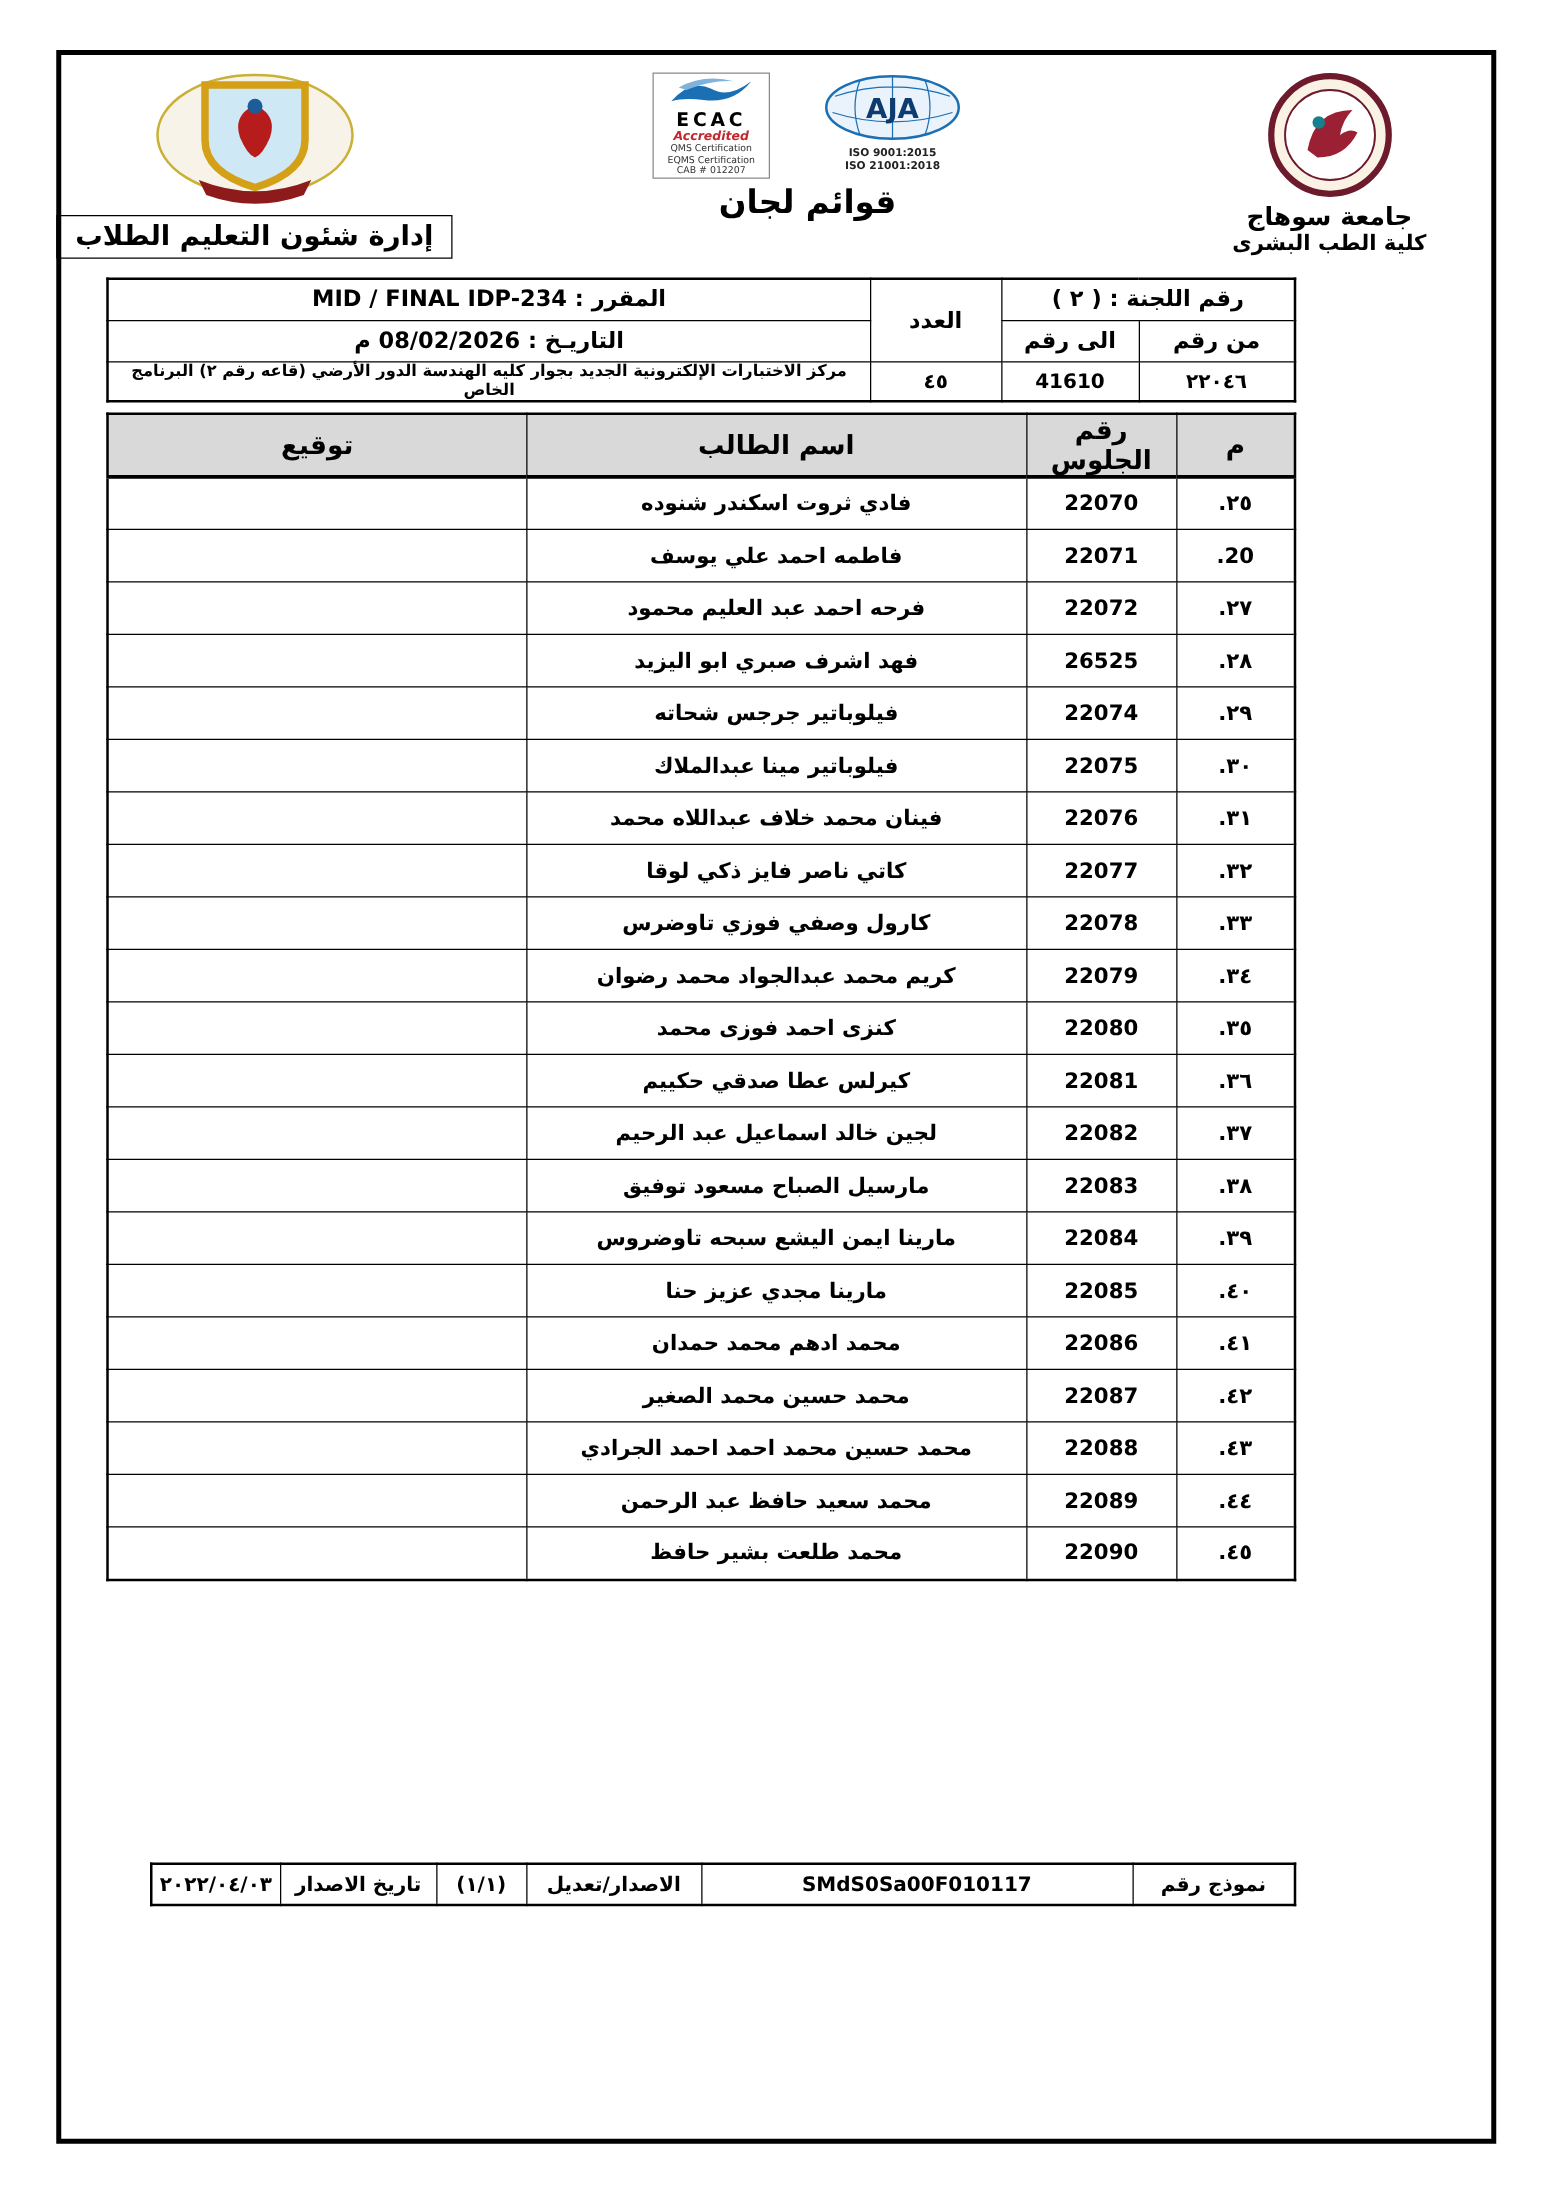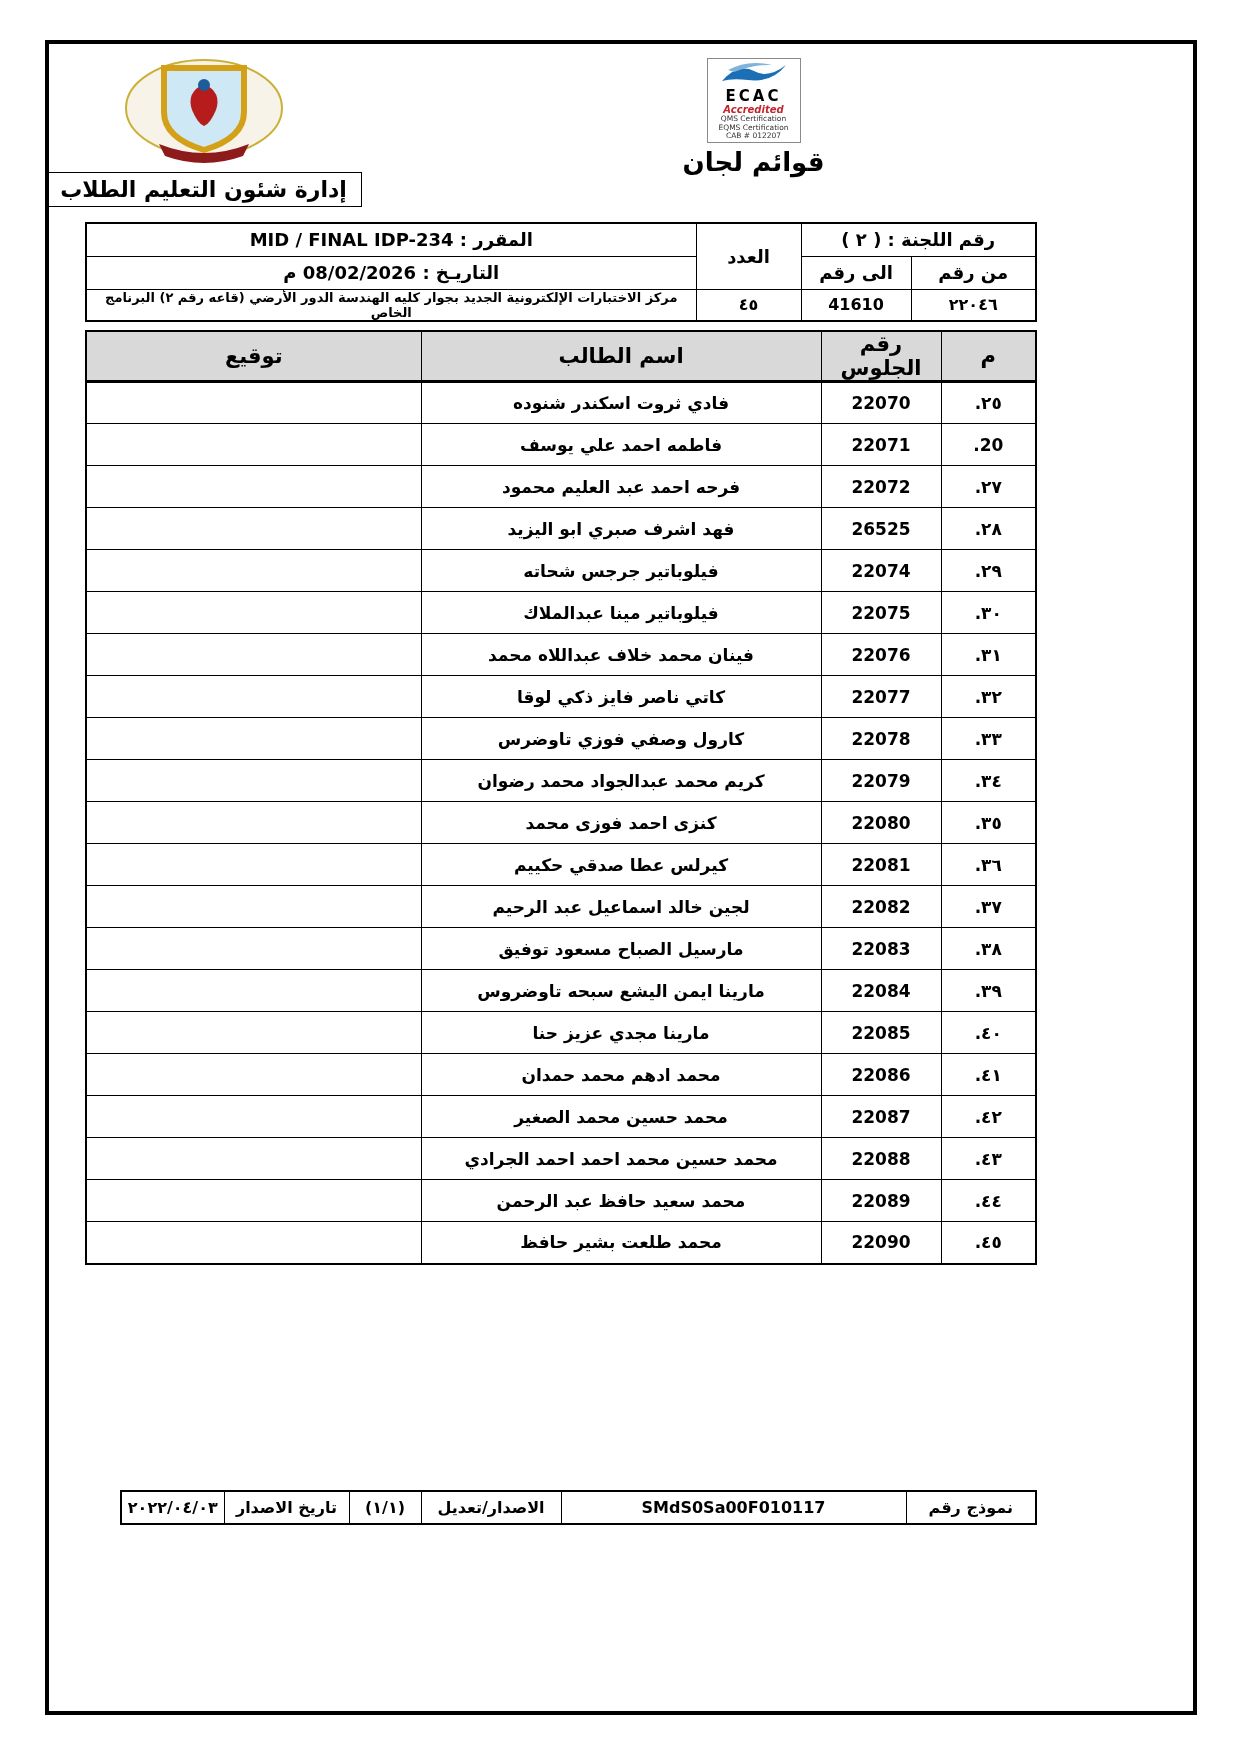--- a/index.html
+++ b/index.html
@@ -48,33 +48,52 @@
   .footer-table { position:absolute; top:1446px; left:71px; width:915px; border:2px solid #000; table-layout:fixed; }
   .footer-table td { border:1.5px solid #000; height:33px; text-align:center; vertical-align:middle; font-weight:bold; font-size:16px; }
 </style>
 </head>
 <body>
 
 <div class="page">
 
   <div class="header">
 
+    <div class="uni-block">
+      <svg width="100" height="100" viewBox="0 0 100 100">
+        <circle cx="50" cy="50" r="47" fill="#faf2e4" stroke="#6d1a2d" stroke-width="5"></circle>
+        <circle cx="50" cy="50" r="36" fill="#ffffff" stroke="#6d1a2d" stroke-width="1.5"></circle>
+        <path d="M32 62 Q38 30 68 30 Q60 38 58 50 Q66 44 72 48 Q62 68 40 68 Z" fill="#9c2033"></path>
+        <circle cx="41" cy="40" r="5" fill="#18808c"></circle>
+      </svg>
+      <div class="uni-name">جامعة سوهاج</div>
+      <div class="uni-faculty">كلية الطب البشرى</div>
+    </div>
 
     <div class="center-block">
       <div class="cert-row">
         <div class="ecac-box">
           <svg width="72" height="24" viewBox="0 0 72 24">
             <path d="M4 20 Q20 2 36 10 Q50 18 68 4 Q54 22 30 19 Q14 17 4 20 Z" fill="#1a6fb5"></path>
             <path d="M10 9 Q30 -2 54 4 Q36 3 16 11 Z" fill="#7fb3dc"></path>
           </svg>
           <div class="ecac-name">ECAC</div>
           <div class="ecac-accredited">Accredited</div>
           <div class="ecac-small">QMS Certification</div>
           <div class="ecac-small">EQMS Certification</div>
           <div class="ecac-small">CAB # 012207</div>
+        </div>
+        <div class="aja-box">
+          <svg width="112" height="56" viewBox="0 0 112 56">
+            <ellipse cx="56" cy="28" rx="53" ry="25" fill="#eaf3fb" stroke="#1a6fb5" stroke-width="2"></ellipse>
+            <path d="M10 19 Q56 4 102 19 M8 32 Q56 47 104 32 M56 3 v50 M30 6 Q22 28 30 50 M82 6 Q90 28 82 50" stroke="#1a6fb5" fill="none" stroke-width="1"></path>
+            <text x="56" y="36" font-size="22" font-weight="bold" fill="#0d3d70" text-anchor="middle">AJA</text>
+          </svg>
+          <div class="aja-small">ISO 9001:2015</div>
+          <div class="aja-small">ISO 21001:2018</div>
         </div>
       </div>
       <div class="doc-title">قوائم لجان</div>
     </div>
 
     <div class="dept-block">
       <svg width="170" height="108" viewBox="0 0 170 108">
         <ellipse cx="85" cy="50" rx="78" ry="48" fill="#f7f3e8" stroke="#c9b037" stroke-width="2"></ellipse>
         <path d="M45 10 h80 v44 q0 26 -40 38 q-40 -12 -40 -38 z" fill="#cfe8f5" stroke="#d4a017" stroke-width="6"></path>
         <path d="M85 26 q-18 8 -12 26 q6 14 12 16 q6 -2 12 -16 q6 -18 -12 -26 z" fill="#b71c1c"></path>

